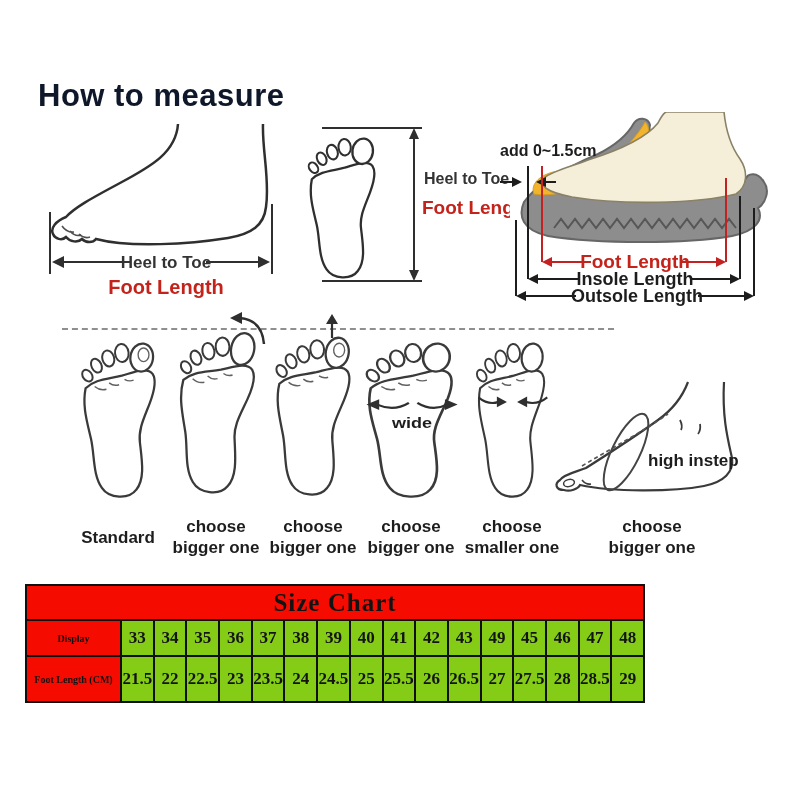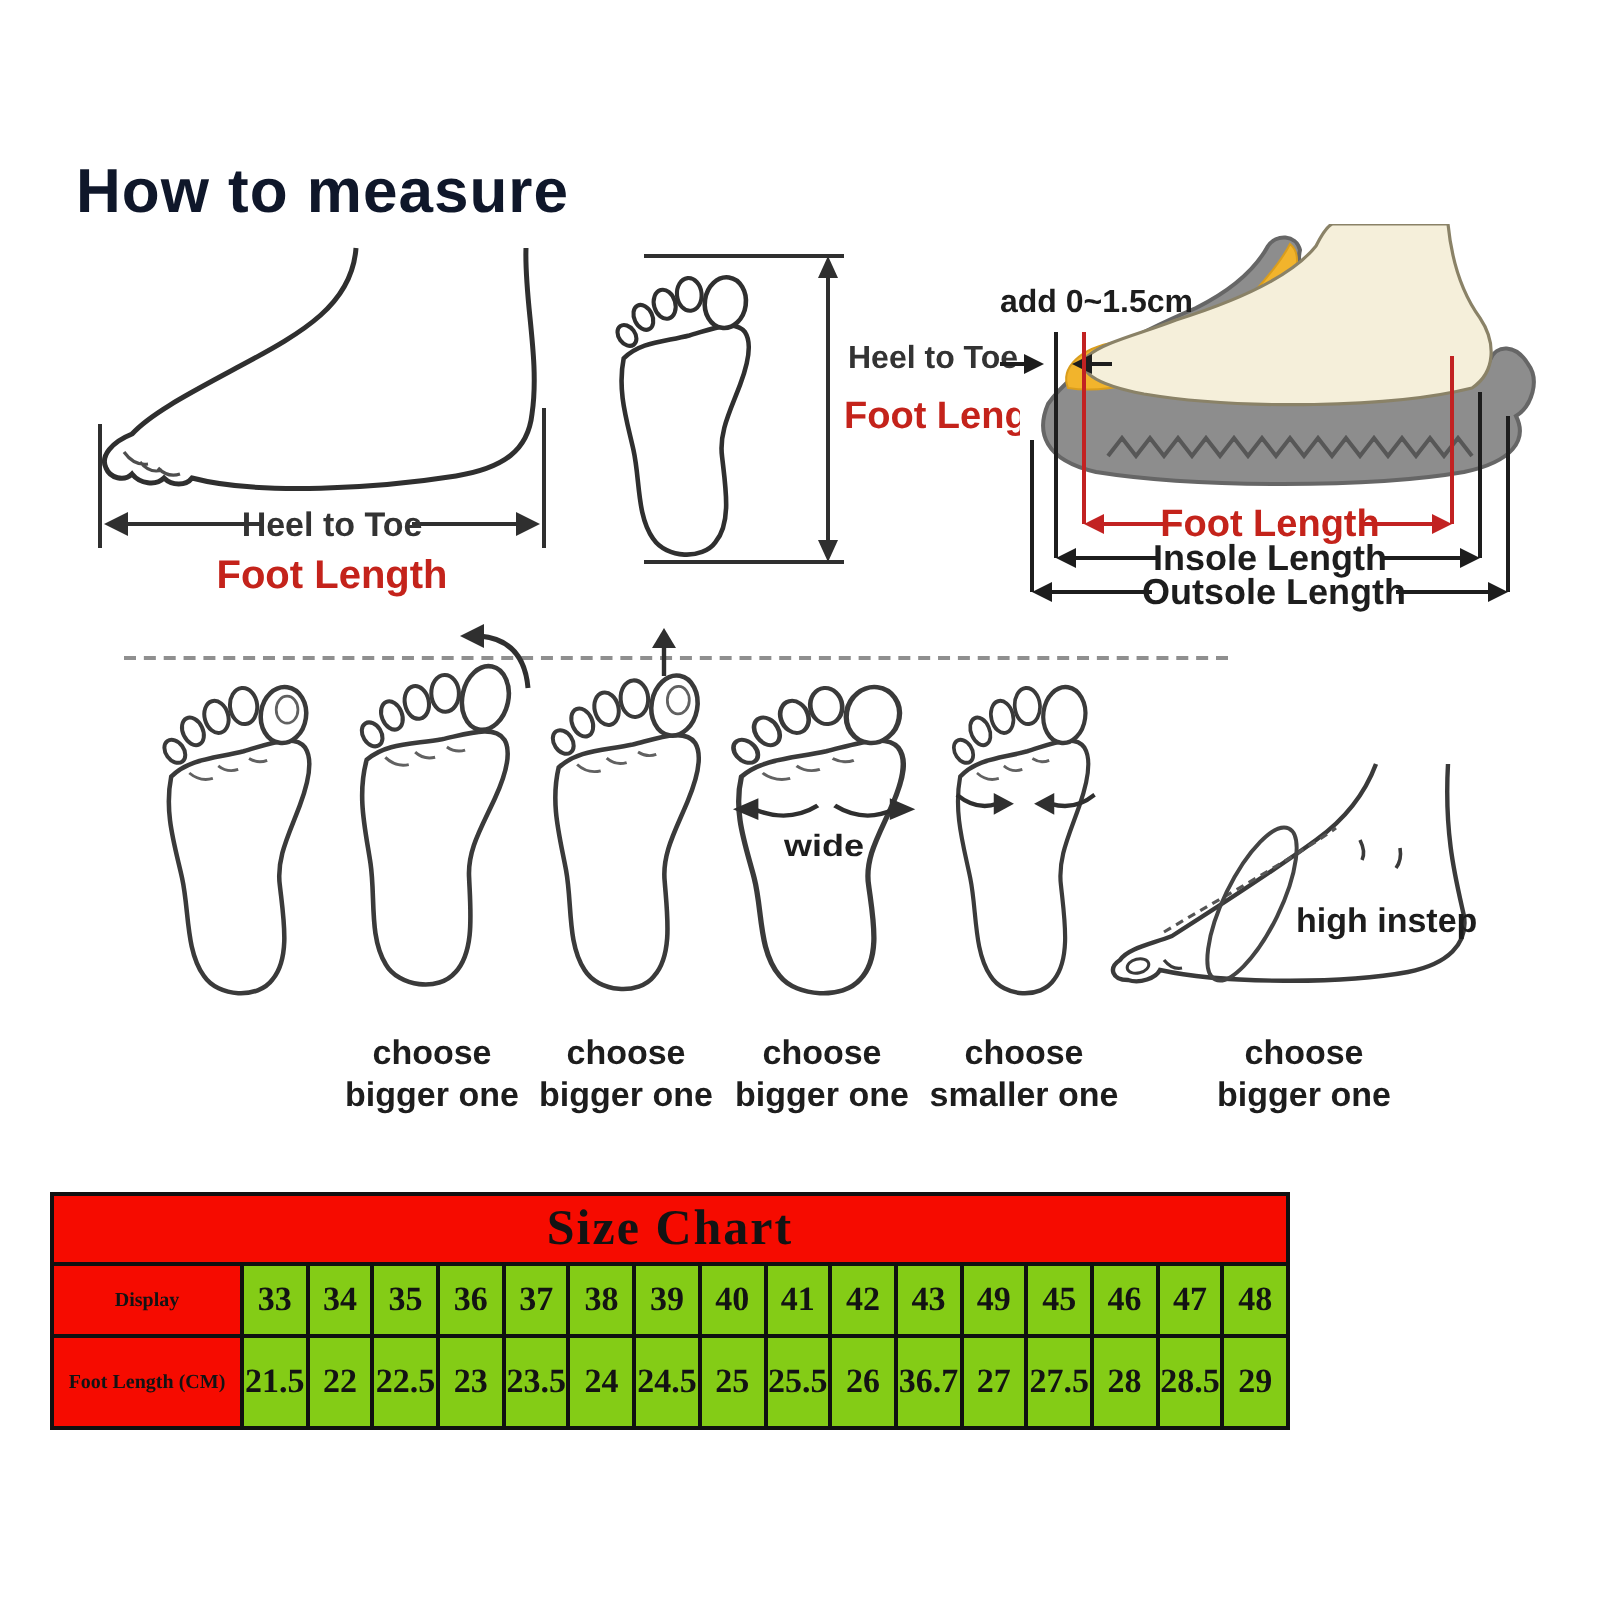--- a/index.html
+++ b/index.html
@@ -5,21 +5,21 @@
   html,body{margin:0;padding:0;background:#fff;}
   #canvas{position:relative;width:800px;height:800px;background:#fff;overflow:hidden;
           font-family:"Liberation Sans",sans-serif;}
   .abs{position:absolute;}
   .title{left:38px;top:78px;font-size:31px;font-weight:bold;color:#0f172a;letter-spacing:.5px;}
   .dashline{left:62px;top:328px;width:552px;border-top:2px dashed #8f8f8f;height:0;}
   .fit-label{top:516px;width:136px;text-align:center;font-size:17px;font-weight:bold;color:#1d1d1d;line-height:21px;}
   .fit-label.single{padding-top:11px;}
   
   table.size{position:absolute;left:25px;top:584px;width:620px;border-collapse:collapse;table-layout:fixed;
-             font-family:"Liberation Serif",serif;margin-top:12px;}
+             font-family:"Liberation Serif",serif;}
   table.size td{border:2px solid #101010;text-align:center;vertical-align:middle;padding:0;}
   td.chart-title{background:#f60b00;color:#131313;font-size:25px;font-weight:bold;height:33px;letter-spacing:1px;}
   td.rh{background:#f60b00;color:#131313;font-weight:bold;font-size:10px;line-height:17px;padding:1px 2px;}
   td.val{background:#84cc16;color:#131313;font-weight:bold;font-size:17px;}
   tr.r-display{height:36px;}
   tr.r-foot{height:46px;}
   svg text{font-family:"Liberation Sans",sans-serif;}
 </style>
 </head>
 <body>
@@ -192,20 +192,24 @@
     <path d="M136,6 C130,22 120,34 106,44 C84,60 56,78 34,92 C24,96 12,98 8,104 C2,108 4,114 12,114
              C18,116 26,113 28,109 C60,116 120,116 152,110 C172,106 182,96 180,82 C176,64 170,42 172,6" fill="#ffffff" stroke="#3a3a3a" stroke-width="2.2"></path>
     <ellipse cx="17" cy="107" rx="5.5" ry="3.5" transform="rotate(-14 17 107)" fill="none" stroke="#3a3a3a" stroke-width="1.5"></ellipse>
     <path d="M30,104 q4,5 9,4" fill="none" stroke="#3a3a3a" stroke-width="1.6"></path>
     <path d="M30,90 C60,72 90,56 116,38" fill="none" stroke="#555555" stroke-width="1.6" stroke-dasharray="4,3"></path>
     <ellipse cx="74" cy="76" rx="14" ry="42" transform="rotate(26 74 76)" fill="none" stroke="#444444" stroke-width="2"></ellipse>
     <path d="M128,44 q3,6 1,10 M148,48 q1,6 -2,10" fill="none" stroke="#3a3a3a" stroke-width="1.8"></path>
     <text x="96" y="90" font-size="17" font-weight="bold" fill="#1d1d1d">high instep</text>
   </svg>
 
+  <div class="abs fit-label single" style="left:50px;">
+    <div>Standard</div>
+    <div></div>
+  </div>
   <div class="abs fit-label" style="left:148px;">
     <div>choose</div>
     <div>bigger one</div>
   </div>
   <div class="abs fit-label" style="left:245px;">
     <div>choose</div>
     <div>bigger one</div>
   </div>
   <div class="abs fit-label" style="left:343px;">
     <div>choose</div>
@@ -255,21 +259,21 @@
       <td class="val">21.5</td>
           <td class="val">22</td>
           <td class="val">22.5</td>
           <td class="val">23</td>
           <td class="val">23.5</td>
           <td class="val">24</td>
           <td class="val">24.5</td>
           <td class="val">25</td>
           <td class="val">25.5</td>
           <td class="val">26</td>
-          <td class="val">36.7</td>
+          <td class="val">26.5</td>
           <td class="val">27</td>
           <td class="val">27.5</td>
           <td class="val">28</td>
           <td class="val">28.5</td>
           <td class="val">29</td>
         </tr>
     </tbody>
   </table>
 
 </div>

